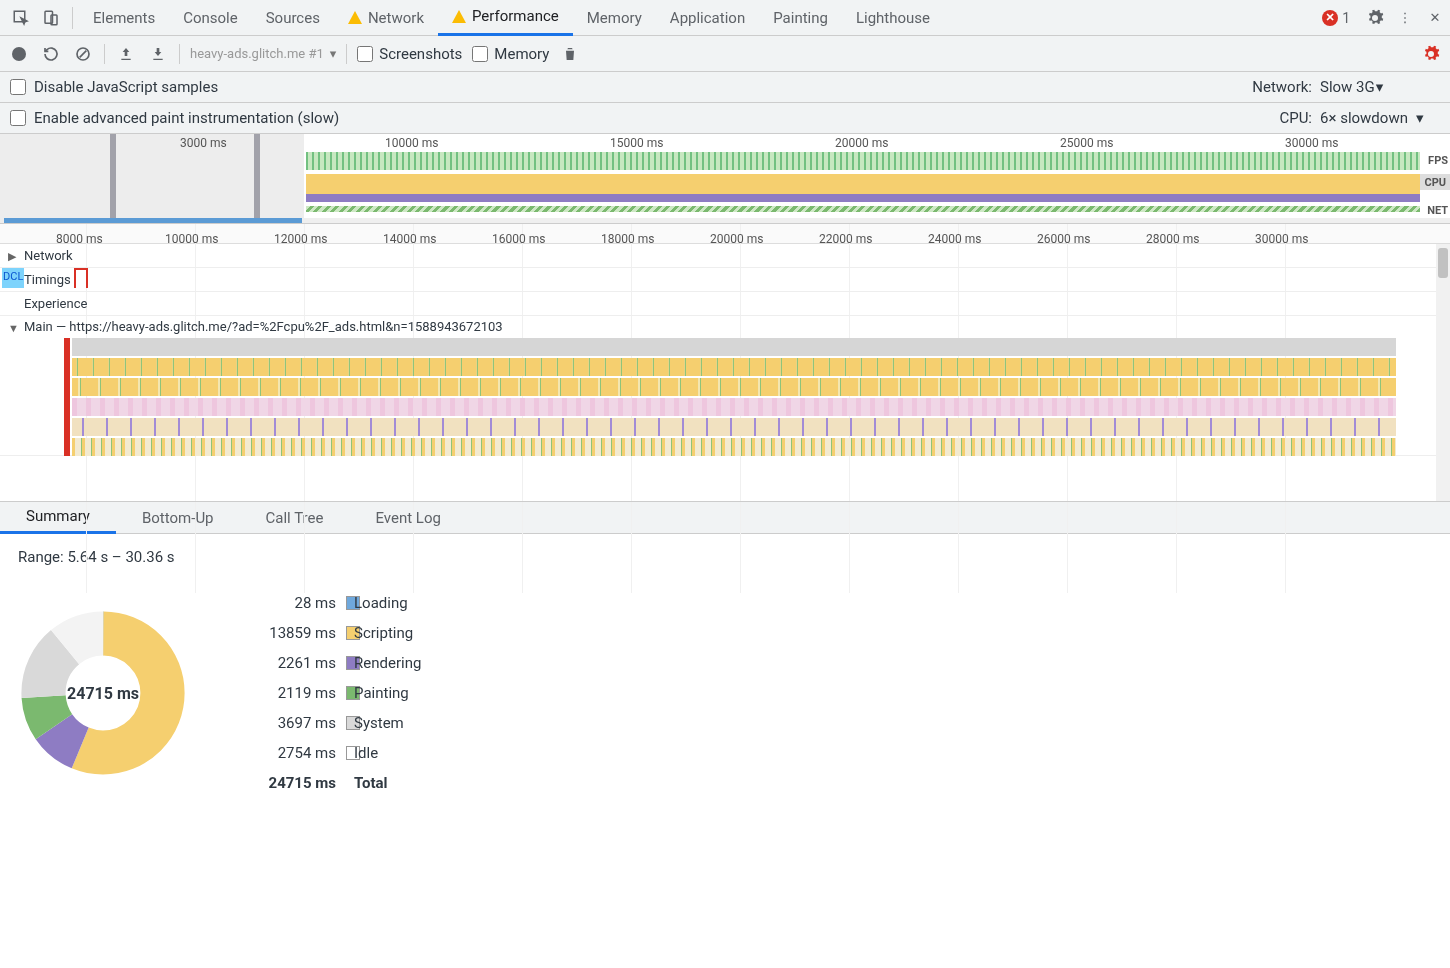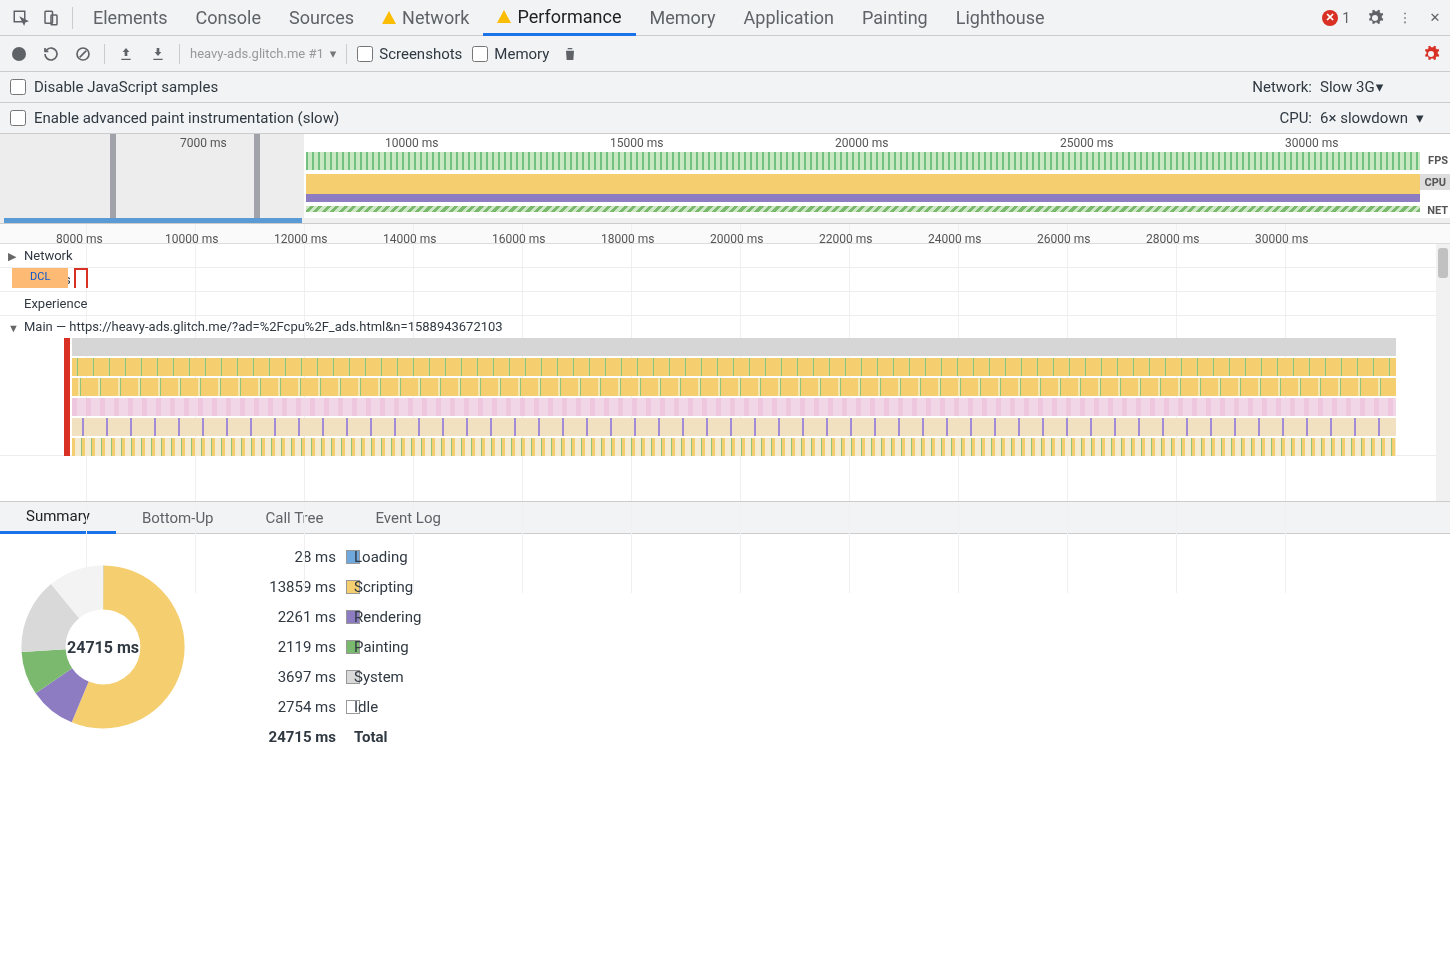--- a/index.html
+++ b/index.html
@@ -26,21 +26,21 @@
   color: #5f6368; cursor: pointer;
 }
 .tabbar .tab {
   padding: 0 14px;
   height: 36px;
   display: inline-flex;
   align-items: center;
   color: #5f6368;
   cursor: pointer;
   gap: 6px;
-  font-size: 18px;
+  font-size: 15px;
 }
 .tabbar .tab.active {
   color: #202124;
   border-bottom: 3px solid #1a73e8;
 }
 .tabbar .spacer { flex: 1; }
 .tabbar .errbadge {
   display: inline-flex; align-items: center; gap: 4px;
   color: #5f6368; font-size: 14px;
 }
@@ -193,23 +193,23 @@
 }
 .tracks .arrow {
   position: absolute; left: 8px; top: 6px;
   font-size: 11px; color: #666;
 }
 .tracks .framesband {
   position: absolute; left: 90px; right: 14px; top: 0; bottom: 0;
   background: repeating-linear-gradient(90deg,#b7e0a8 0 2px,#fff 2px 7px);
 }
 .tracks .dcl {
-  position: absolute; left: 12px; top: 0; height: 20px;
-  background: #fdba74; color: #0b57d0;
-  font-size: 11px; padding: 2px 18px;
+  position: absolute; left: 2px; top: 0; height: 20px;
+  background: #7dd3fc; color: #0b57d0;
+  font-size: 11px; padding: 2px 1px;
 }
 .tracks .red-bracket {
   position: absolute; top: 0; height: 20px; width: 14px;
   border: 2px solid #d93025; border-bottom: none;
 }
 .tracks .mainrow {
   height: 140px;
   align-items: flex-start;
   padding-top: 3px;
 }
@@ -417,21 +417,21 @@
       <span>▾</span>
     </span>
   </div>
 </div>
 
 <div class="overview">
   <div class="selectedregion"></div>
   <div class="handleL" style="left:110px"></div>
   <div class="handleR" style="left:254px"></div>
   <div id="ov-ticks">
-      <span class="ticklabel" style="left: 180px;">7000 ms</span>
+      <span class="ticklabel" style="left: 180px;">3000 ms</span>
       <span class="ticklabel" style="left: 385px;">10000 ms</span>
       <span class="ticklabel" style="left: 610px;">15000 ms</span>
       <span class="ticklabel" style="left: 835px;">20000 ms</span>
       <span class="ticklabel" style="left: 1060px;">25000 ms</span>
       <span class="ticklabel" style="left: 1285px;">30000 ms</span>
     </div>
   <div class="fps-band">
       <div class="spikes"></div>
     </div>
   <div class="cpu-band"></div>
@@ -514,20 +514,21 @@
     </div>
   <div class="dtab">
       <span>Call Tree</span>
     </div>
   <div class="dtab">
       <span>Event Log</span>
     </div>
 </div>
 
 <div class="summary">
+  <div class="range">Range: 5.64 s – 30.36 s</div>
   <div class="body">
     <div class="donut-wrap">
       <svg class="donut" viewBox="0 0 100 100" id="donut-svg">
           <circle cx="50" cy="50" r="35" stroke="#6fa8dc" stroke-dasharray="0.22244738595112837 219.68903836533437" stroke-dashoffset="0"></circle>
           <circle cx="50" cy="50" r="35" stroke="#f5cf6f" stroke-dasharray="123.31593287586753 96.59555287541798" stroke-dashoffset="-0.22244738595112837"></circle>
           <circle cx="50" cy="50" r="35" stroke="#8e7cc3" stroke-dasharray="20.11814158542005 199.79334416586545" stroke-dashoffset="-123.53838026181866"></circle>
           <circle cx="50" cy="50" r="35" stroke="#7bb96f" stroke-dasharray="18.85464043321764 201.05684531806787" stroke-dashoffset="-143.6565218472387"></circle>
           <circle cx="50" cy="50" r="35" stroke="#d9d9d9" stroke-dasharray="32.895519434452865 187.01596631683265" stroke-dashoffset="-162.51116228045635"></circle>
           <circle cx="50" cy="50" r="35" stroke="#f3f3f3" stroke-dasharray="24.504804036376303 195.4066817149092" stroke-dashoffset="-195.4066817149092"></circle>
         </svg>

